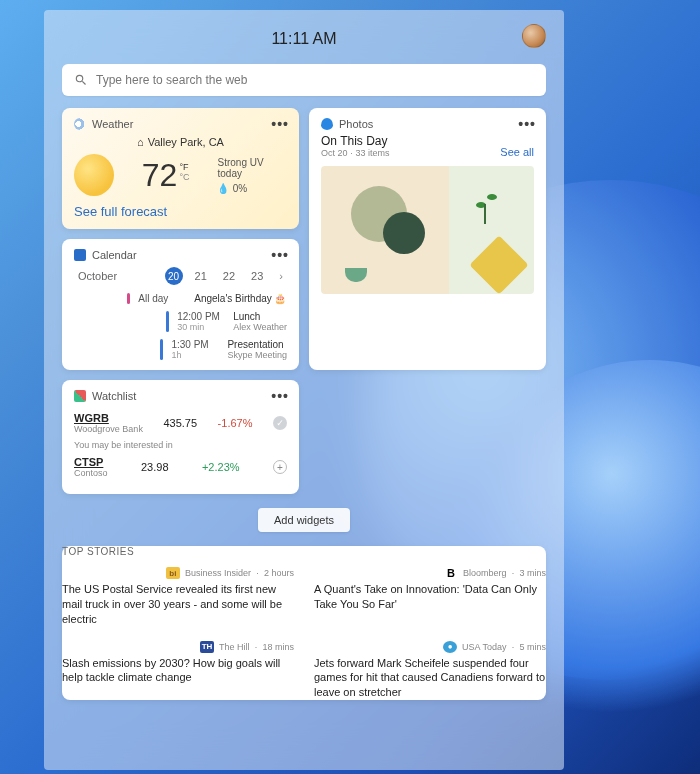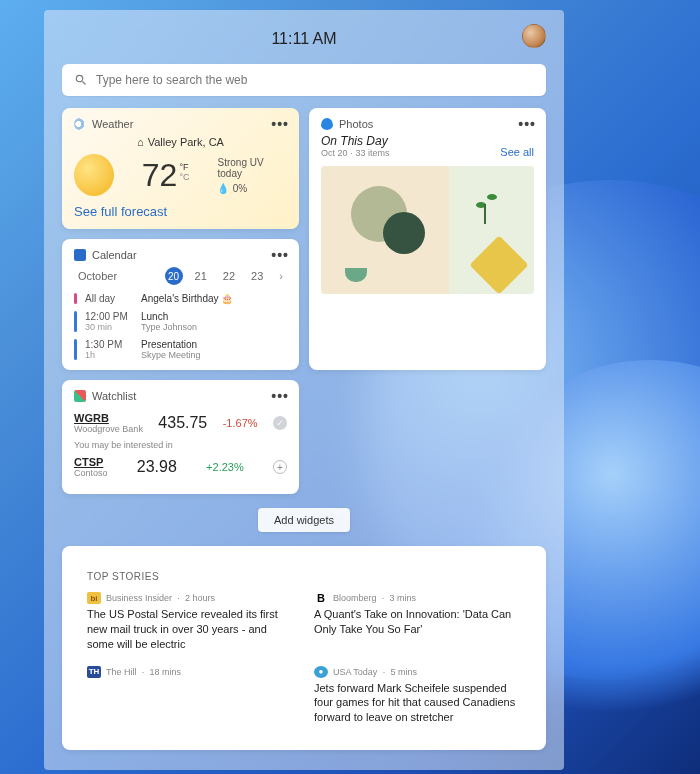--- a/index.html
+++ b/index.html
@@ -30,58 +30,58 @@
 .temp-units span:first-child { color: #333; }
 .weather-detail { font-size: 10px; color: #555; }
 .weather-detail div:nth-child(2) { margin-top: 4px; }
 .forecast-link { text-align: left; color: #2a6dc8; font-size: 13px; margin-top: 6px; cursor: pointer; }
 .calendar-card { grid-row: span 1; }
 .cal-dates { display: flex; align-items: center; gap: 8px; margin: 6px 0 8px; font-size: 11px; }
 .cal-dates span { color: #666; padding: 2px 4px; }
 .cal-dates .today { background: #2a6dc8; color: #fff; border-radius: 50%; width: 18px; height: 18px; display: inline-flex; align-items: center; justify-content: center; font-size: 10px; }
 .cal-dates .nav { color: #888; }
 .cal-events { display: flex; flex-direction: column; gap: 7px; }
-.cal-event { display: flex; gap: 8px; font-size: 10px; }
+.cal-event { display: flex; gap: 8px; font-size: 10px; justify-content: flex-end; }
 .evt-bar { width: 3px; border-radius: 2px; }
 .evt-time { width: 48px; color: #555; }
 .evt-time div:last-child { color: #999; font-size: 9px; }
 .evt-name div:first-child { color: #333; }
 .evt-name div:last-child { color: #888; font-size: 9px; }
 .photos-card { grid-row: span 2; }
 .photos-sub { display: flex; justify-content: space-between; align-items: flex-end; margin-top: 2px; }
-.photos-title2 { font-size: 12px; color: #222; font-style: italic; }
+.photos-title2 { font-size: 12px; color: #222; }
 .photos-meta { font-size: 9px; color: #888; }
 .see-all { color: #2a6dc8; font-size: 11px; cursor: pointer; }
 .photos-thumb { margin-top: 8px; height: 128px; border-radius: 4px; background: linear-gradient(to right, #f4e7d0 0 60%, #e9f0e0 60% 100%); position: relative; overflow: hidden; }
 .photos-thumb .c1 { position: absolute; width: 56px; height: 56px; border-radius: 50%; background: #b3b895; top: 20px; left: 30px; }
 .photos-thumb .c2 { position: absolute; width: 42px; height: 42px; border-radius: 50%; background: #365240; top: 46px; left: 62px; }
 .photos-thumb .pillow { position: absolute; width: 42px; height: 42px; background: #e8c64a; bottom: 8px; right: 14px; border-radius: 4px; transform: rotate(45deg); }
 .photos-thumb .plant { position: absolute; width: 26px; height: 50px; top: 8px; right: 36px; }
 .photos-thumb .plant div { width: 2px; height: 20px; background: #3a6b3a; position: absolute; bottom: 0; left: 12px; }
 .photos-thumb .plant::before, .photos-thumb .plant::after { content: ''; position: absolute; width: 10px; height: 6px; background: #3a8b3a; border-radius: 50%; }
 .photos-thumb .plant::before { top: 28px; left: 4px; }
 .photos-thumb .plant::after { top: 20px; left: 15px; }
 .teapot { position: absolute; width: 22px; height: 14px; background: #6ba888; bottom: 12px; left: 24px; border-radius: 0 0 10px 10px; }
 .watchlist-card { }
 .stock-row { display: flex; align-items: center; justify-content: space-between; margin: 6px 0; }
 .stock-sym { font-size: 11px; font-weight: 600; color: #222; text-decoration: underline; }
 .stock-co { font-size: 9px; color: #888; }
-.stock-price { font-size: 16px; color: #222; }
+.stock-price { font-size: 11px; color: #222; }
 .stock-chg { font-size: 11px; }
 .chg-neg { color: #d04a3a; }
 .chg-pos { color: #2a9d5a; }
 .stock-note { font-size: 9px; color: #888; margin: 4px 0; }
 .stock-badge { width: 14px; height: 14px; border-radius: 50%; background: #d0d4d8; color: #fff; font-size: 9px; display: inline-flex; align-items: center; justify-content: center; }
 .stock-add { width: 14px; height: 14px; border-radius: 50%; border: 1px solid #bbb; color: #888; font-size: 10px; display: inline-flex; align-items: center; justify-content: center; }
 .add-widgets { margin: 14px auto; display: block; background: rgba(255,255,255,0.9); border: none; border-radius: 4px; padding: 6px 16px; font-size: 11px; color: #333; cursor: pointer; box-shadow: 0 1px 3px rgba(0,0,0,0.1); }
-.stories { background: #fff; border-radius: 8px; box-shadow: 0 2px 6px rgba(0,0,0,0.08); padding: 25px; margin-top: 0; }
+.stories { background: #fff; border-radius: 8px; box-shadow: 0 2px 6px rgba(0,0,0,0.08); padding: 0; margin-top: 0; }
 .stories-head { font-size: 10px; letter-spacing: 0.5px; color: #666; margin-bottom: 10px; }
 .stories-grid { display: grid; grid-template-columns: 1fr 1fr; gap: 14px 20px; }
 .story { font-size: 11px; }
-.story-meta { font-size: 9px; color: #888; display: flex; align-items: center; gap: 5px; margin-bottom: 3px; }
+.story-meta { font-size: 9px; color: #888; display: flex; align-items: center; gap: 5px; margin-bottom: 3px; justify-content: flex-end; }
 .story-headline { color: #222; line-height: 1.35; }
 .src-badge { display: inline-flex; align-items: center; justify-content: center; width: 14px; height: 12px; border-radius: 2px; font-size: 8px; font-weight: bold; color: #fff; }
 .icon-sm { width: 12px; height: 12px; display: inline-block; }
 </style>
 </head>
 <body>
 
 <div class="desktop-bg">
   <div class="swirl"></div>
 </div>
@@ -179,21 +179,21 @@
             </div>
         </div>
         <div class="cal-event">
           <div class="evt-bar" style="background:#3a78d8"></div>
           <div class="evt-time">
               <div>12:00 PM</div>
               <div>30 min</div>
             </div>
           <div class="evt-name">
               <div>Lunch</div>
-              <div>Type Johnson</div>
+              <div>Alex Weather</div>
             </div>
         </div>
         <div class="cal-event">
           <div class="evt-bar" style="background:#3a78d8"></div>
           <div class="evt-time">
               <div>1:30 PM</div>
               <div>1h</div>
             </div>
           <div class="evt-name">
               <div>Presentation</div>
@@ -239,20 +239,21 @@
       <div class="story">
         <div class="story-meta"><span class="src-badge" style="background:#f0c040;color:#8a5a1a;">bi</span><span>Business Insider</span> · <span>2 hours</span></div>
         <div class="story-headline">The US Postal Service revealed its first new mail truck in over 30 years - and some will be electric</div>
       </div>
       <div class="story">
         <div class="story-meta"><span class="src-badge" style="background:#fff;color:#000;font-size:11px;">B</span><span>Bloomberg</span> · <span>3 mins</span></div>
         <div class="story-headline">A Quant's Take on Innovation: 'Data Can Only Take You So Far'</div>
       </div>
       <div class="story">
         <div class="story-meta"><span class="src-badge" style="background:#2a4a9a;">TH</span><span>The Hill</span> · <span>18 mins</span></div>
+        <div class="story-headline">Slash emissions by 2030? How big goals will help tackle climate change</div>
       </div>
       <div class="story">
         <div class="story-meta"><span class="src-badge" style="background:#3aa0d8;border-radius:50%;">●</span><span>USA Today</span> · <span>5 mins</span></div>
         <div class="story-headline">Jets forward Mark Scheifele suspended four games for hit that caused Canadiens forward to leave on stretcher</div>
       </div>
     </div>
   </div>
 </div>
 
 </body></html>

